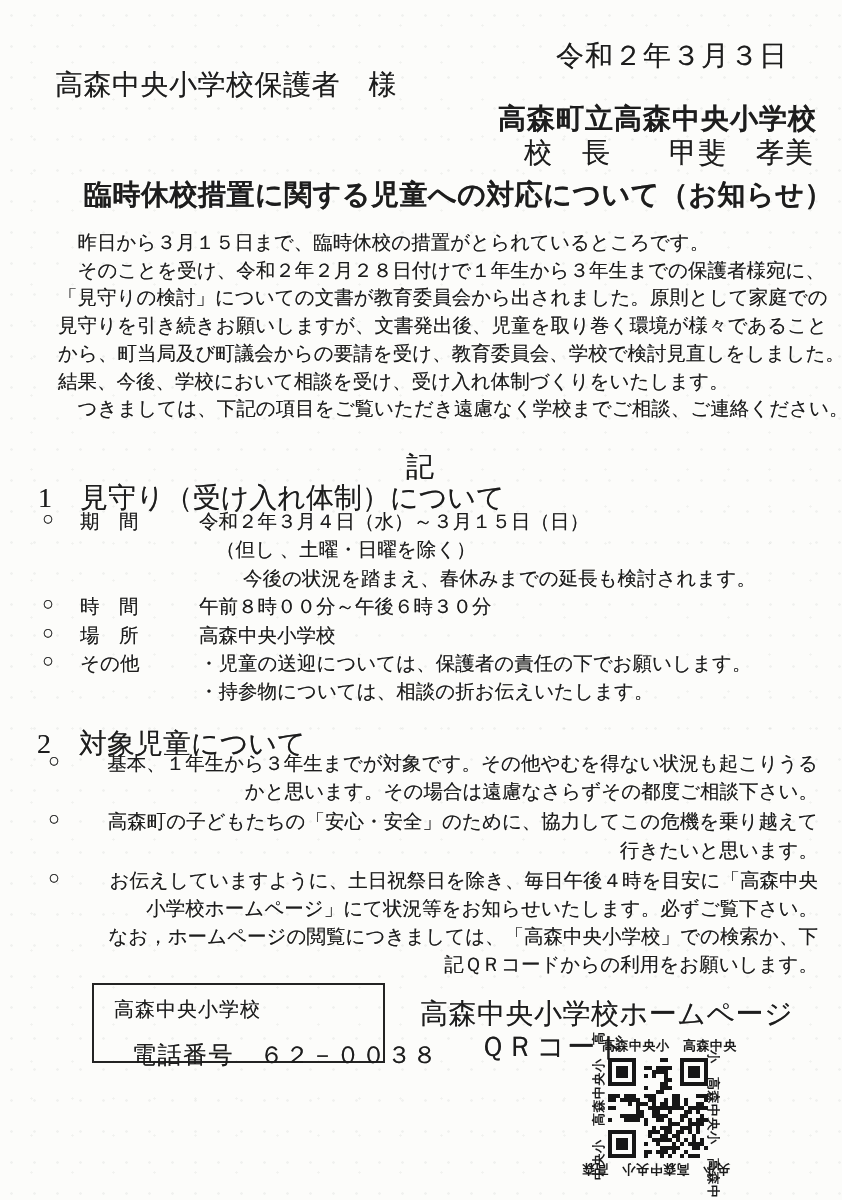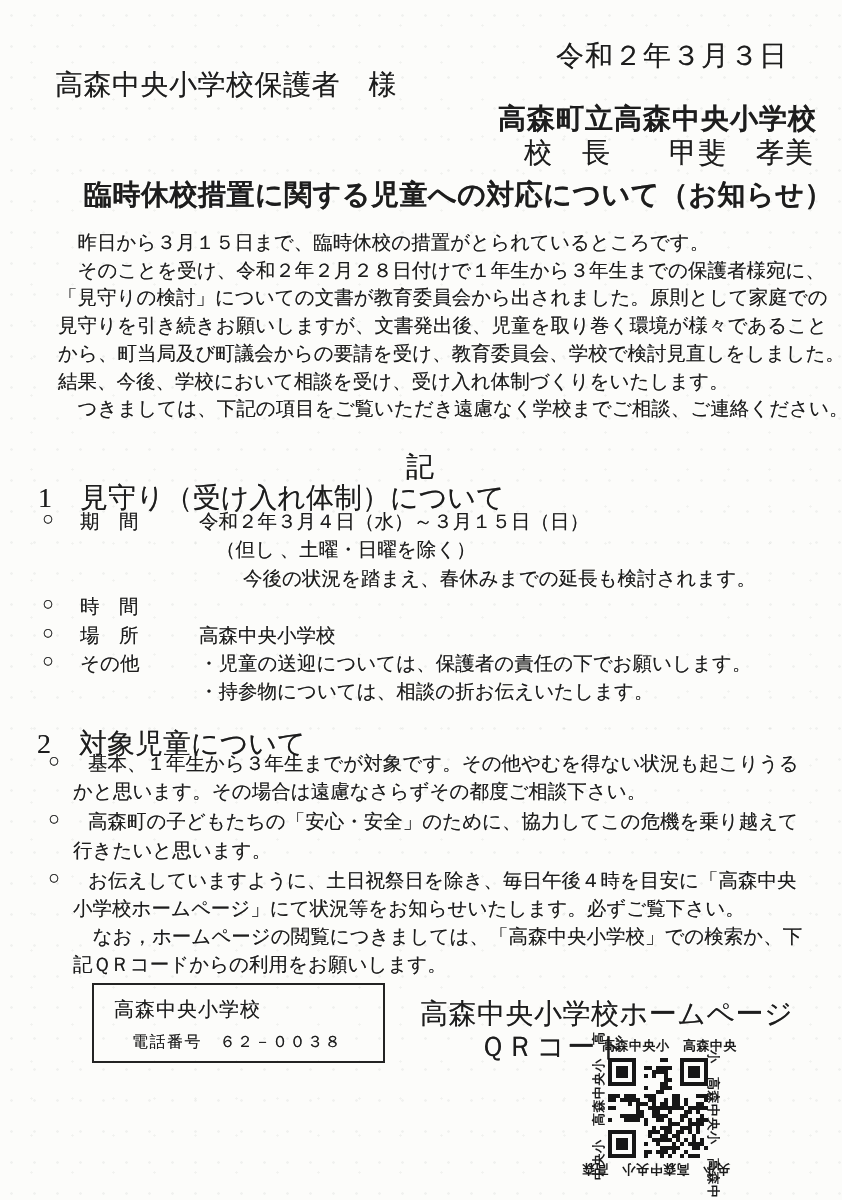--- a/index.html
+++ b/index.html
@@ -33,24 +33,24 @@
   .lb{position:absolute;left:80px;white-space:pre;}
   .vl{position:absolute;left:199px;white-space:pre;}
   .cont{position:absolute;white-space:pre;text-align:center;}
   .cA{left:216px;}
   .cB{left:243px;}
   .cC{left:199px;}
   .s2h{top:725px;left:37px;}
   .s2items{position:absolute;top:750px;left:0;width:842px;}
   .s2item{position:relative;margin-bottom:2px;}
   .mk2{position:absolute;left:48px;top:0;font-size:19.5px;}
-  .itxt{margin-left:73px;width:745px;font-size:19.5px;line-height:28.2px;white-space:pre;text-indent:15px;}
+  .itxt{margin-left:73px;width:745px;font-size:19.5px;line-height:28.2px;white-space:pre;text-indent:15px;text-align:right;}
   .contact-box{position:absolute;left:92px;top:983px;width:289px;height:76px;border:2px solid #232323;background:transparent;}
   .cb1{margin:11px 0 0 20px;font-size:20px;letter-spacing:1px;white-space:pre;}
-  .cb2{margin:9px 0 0 38px;font-size:16px;letter-spacing:1.5px;white-space:pre;}
+  .cb2{margin:16px 0 0 38px;font-size:24px;letter-spacing:1.5px;white-space:pre;}
   .qrl1{top:995px;left:420px;letter-spacing:.5px;}
   .qrl2{top:1028px;left:479px;letter-spacing:2px;}
   .qrwrap{position:absolute;left:582px;top:1034px;width:170px;height:166px;}
   .ring{
     position:absolute;font-size:13px;white-space:pre;color:#1a1a1a;
     font-family:"Liberation Sans","DejaVu Sans",sans-serif;font-weight:bold;
     letter-spacing:.5px;text-shadow:none;
   }
   .rt{left:20px;top:3px;}
   .rr{left:140px;top:16px;transform:rotate(90deg);transform-origin:left top;}
@@ -90,20 +90,21 @@
     </div>
     <div class="s1row">
       <span class="cont cA">（但し 、土曜・日曜を除く）</span>
     </div>
     <div class="s1row">
       <span class="cont cB">今後の状況を踏まえ、春休みまでの延長も検討されます。</span>
     </div>
     <div class="s1row">
       <span class="mk">○</span>
       <span class="lb">時　間</span>
+      <span class="vl">午前８時００分～午後６時３０分</span>
     </div>
     <div class="s1row">
       <span class="mk">○</span>
       <span class="lb">場　所</span>
       <span class="vl">高森中央小学校</span>
     </div>
     <div class="s1row">
       <span class="mk">○</span>
       <span class="lb">その他</span>
       <span class="vl">・児童の送迎については、保護者の責任の下でお願いします。</span>

